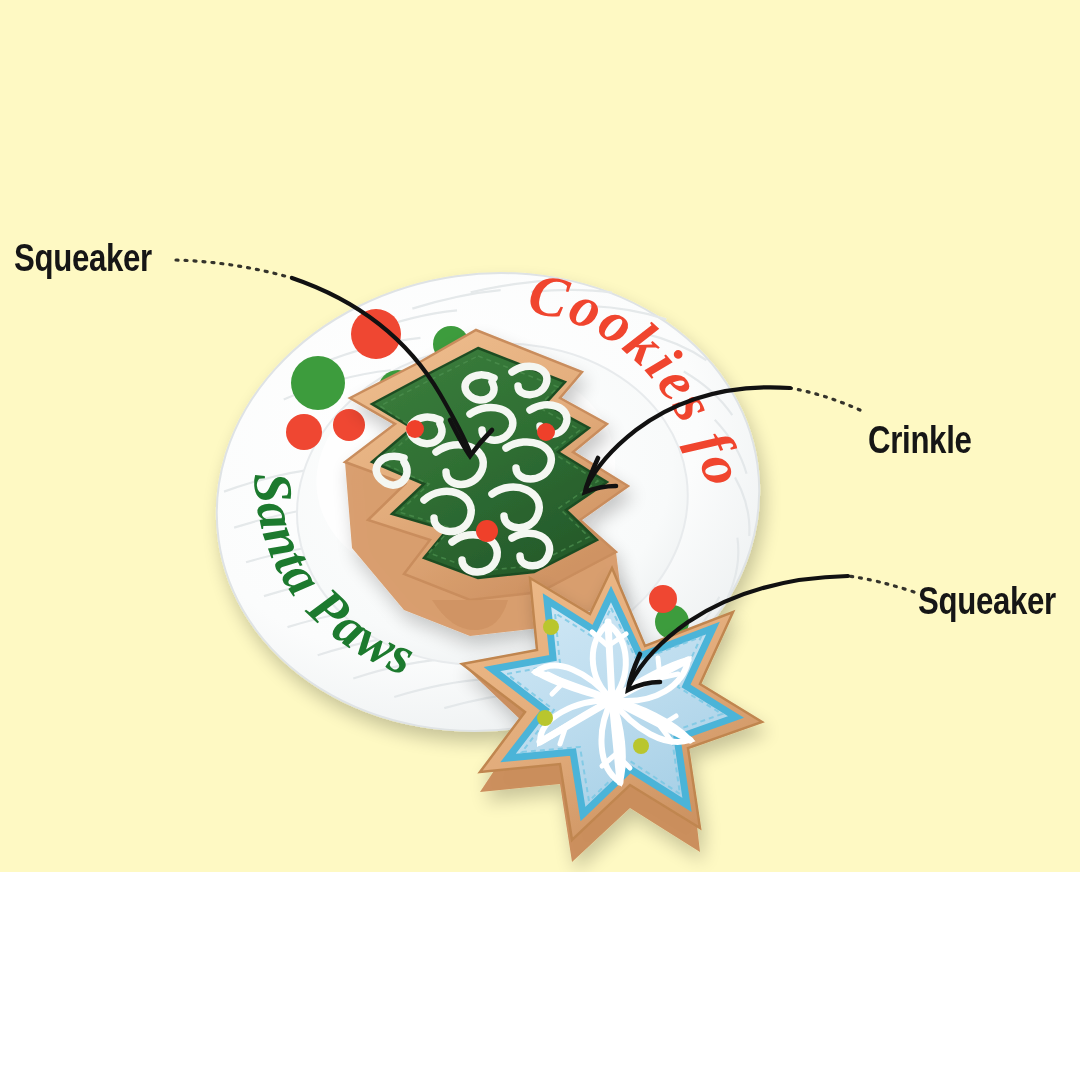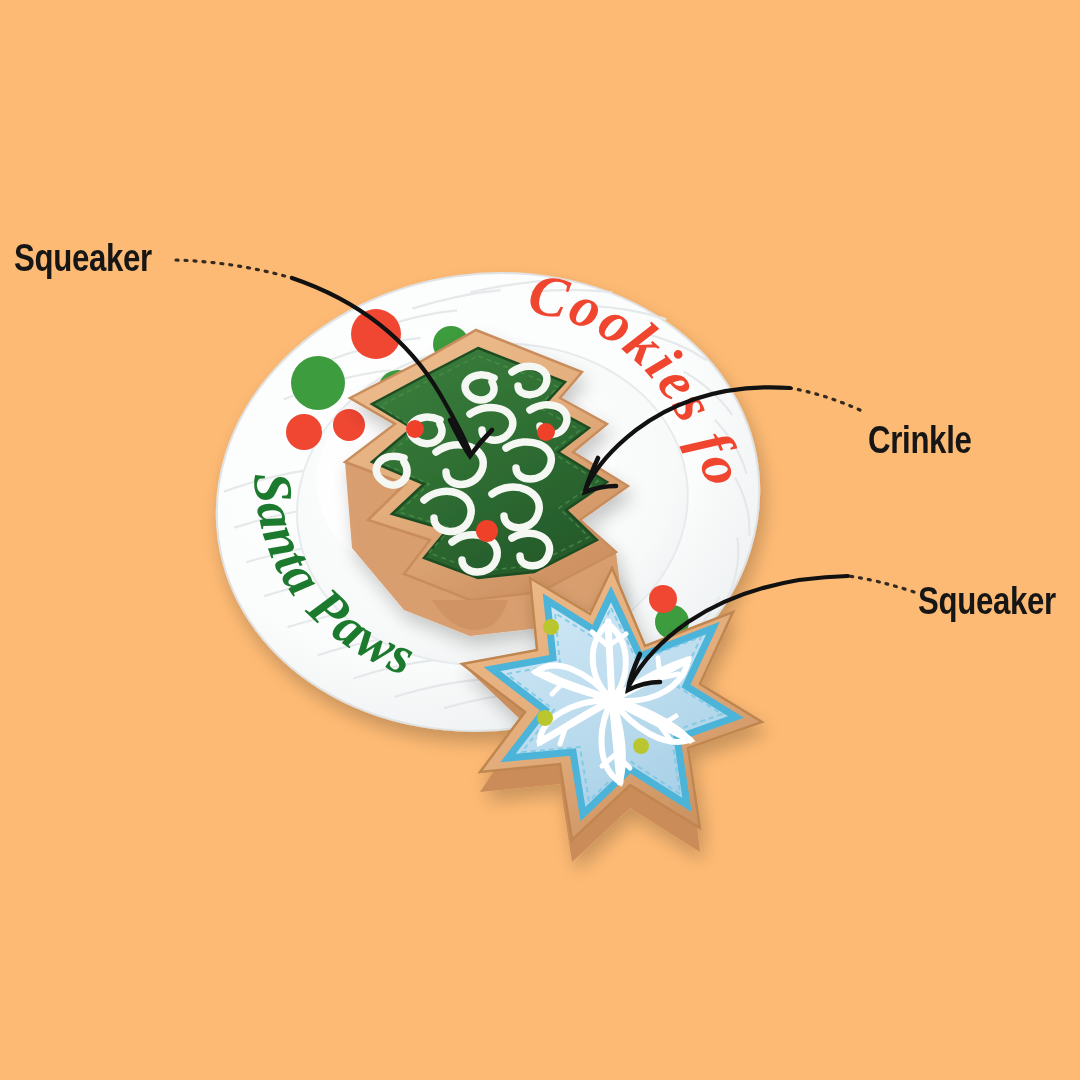--- a/index.html
+++ b/index.html
@@ -3,22 +3,22 @@
 <meta charset="utf-8">
 <style>
   html, body {
     margin: 0;
     padding: 0;
     background: #ffffff;
   }
   #stage {
     position: relative;
     width: 1080px;
-    height: 1080px;
-    background: #fdba74;
+    height: 872px;
+    background: #fef9c3;
     overflow: hidden;
     font-family: "Liberation Sans", sans-serif;
   }
   #artwork {
     position: absolute;
     inset: 0;
     width: 1080px;
     height: 1080px;
   }
   .callout-label {

